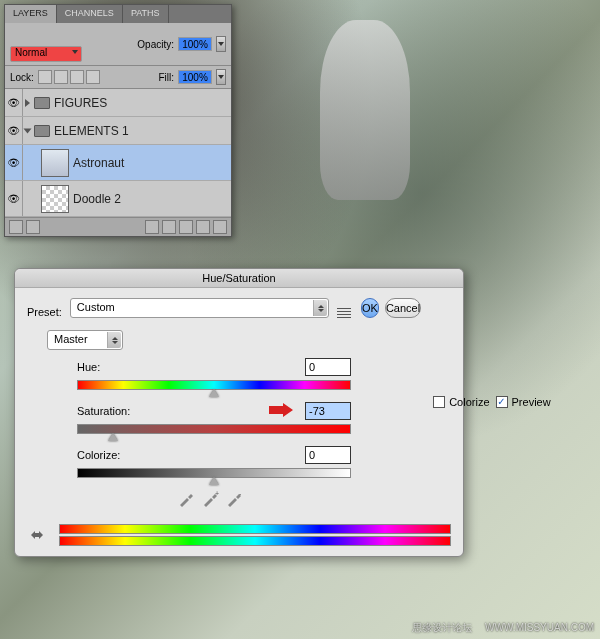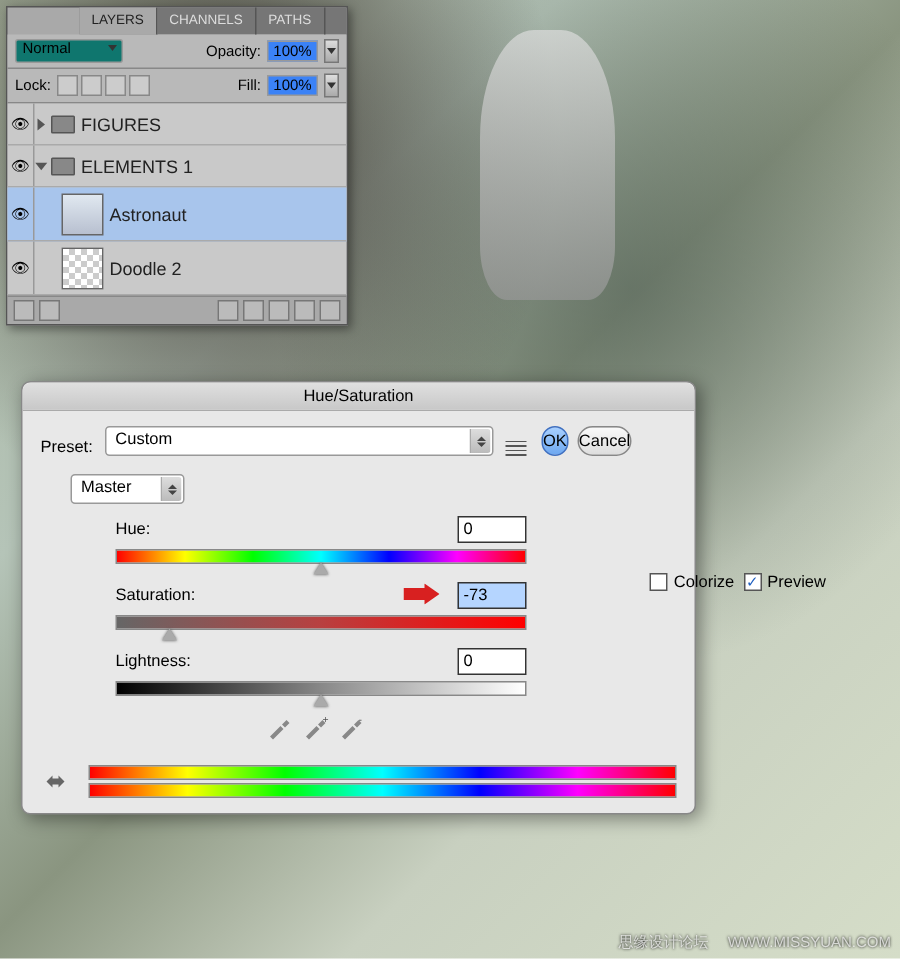--- a/index.html
+++ b/index.html
@@ -2,25 +2,25 @@
 <html><head>
 <meta charset="utf-8">
 <style>
 * { box-sizing: border-box; margin: 0; padding: 0; font-family: "Lucida Grande", Arial, sans-serif; }
 body { width: 600px; height: 639px; background: linear-gradient(135deg, #a8b5a0 0%, #b5c4b8 30%, #8a9580 50%, #c8d0c0 70%, #d5ddc8 100%); position: relative; overflow: hidden; }
 .bg-texture { position: absolute; inset: 0; background: radial-gradient(ellipse at 25% 15%, rgba(40,30,25,0.8) 0%, transparent 35%), radial-gradient(ellipse at 70% 30%, rgba(80,95,85,0.6) 0%, transparent 40%); }
 .astronaut-bg { position: absolute; left: 320px; top: 20px; width: 90px; height: 180px; background: linear-gradient(#ddd 0%, #999 100%); border-radius: 40% 40% 20% 20%; opacity: 0.7; }
 
 
 .layers-panel { position: absolute; left: 4px; top: 4px; width: 228px; background: #a9a9a9; border: 1px solid #555; box-shadow: 2px 2px 6px rgba(0,0,0,0.4); font-size: 10px; }
-.panel-tabs { display: flex; background: #767676; height: 18px; margin-left: 48px; }
+.panel-tabs { display: flex; background: #767676; height: 18px; }
 .panel-tab { padding: 3px 8px; color: #ddd; font-size: 9px; border-right: 1px solid #555; cursor: pointer; }
 .panel-tab.active { background: #a9a9a9; color: #222; }
 .panel-row { display: flex; align-items: center; padding: 3px 5px; gap: 4px; border-bottom: 1px solid #888; background: #b9b9b9; }
-.ps-select { height: 16px; background: #0f766e; border: 1px solid #999; border-radius: 2px; font-size: 10px; padding: 0 14px 0 4px; position: relative; }
+.ps-select { height: 16px; background: #ef4444; border: 1px solid #999; border-radius: 2px; font-size: 10px; padding: 0 14px 0 4px; position: relative; margin-top: 20px; }
 .ps-select::after { content: ""; position: absolute; right: 3px; top: 3px; width: 0; height: 0; border-left: 3px solid transparent; border-right: 3px solid transparent; border-top: 4px solid #333; }
 .mini-input { width: 34px; height: 14px; background: #3b82f6; border: 1px solid #999; font-size: 10px; text-align: center; }
 .dropdown-arrow { width: 10px; height: 16px; background: linear-gradient(#ddd,#aaa); border: 1px solid #777; display: flex; align-items: center; justify-content: center; }
 .dropdown-arrow::after { content: ""; border-left: 3px solid transparent; border-right: 3px solid transparent; border-top: 4px solid #333; }
 .lock-icons { display: flex; gap: 2px; }
 .lock-icon { width: 14px; height: 14px; background: #ccc; border: 1px solid #888; }
 .layer-tree { background: #c9c9c9; max-height: 140px; }
 .layer-row { display: flex; align-items: center; height: 28px; border-bottom: 1px solid #aaa; }
 .layer-row.tall { height: 36px; }
 .layer-row.selected { background: #a8c5ec; }
@@ -31,21 +31,21 @@
 .tri.down { transform: rotate(90deg); }
 .folder-icon { width: 16px; height: 12px; background: #888; border: 1px solid #555; border-radius: 1px; }
 .thumb { width: 28px; height: 28px; background: #fff; border: 1px solid #666; background-image: repeating-conic-gradient(#ccc 0% 25%, #fff 0% 50%); background-size: 8px 8px; }
 .thumb.ast { background: linear-gradient(#e0e8f0, #b8c0d0); }
 .layer-name { font-size: 12px; color: #222; }
 .panel-footer { display: flex; justify-content: space-between; padding: 2px 4px; background: #a9a9a9; border-top: 1px solid #888; }
 .footer-left, .footer-right { display: flex; gap: 3px; }
 .footer-icon { width: 14px; height: 14px; background: #bbb; border: 1px solid #777; }
 
 
-.dialog { position: absolute; left: 14px; top: 254px; width: 450px; background: #e8e8e8; border: 1px solid #888; border-radius: 6px; box-shadow: 3px 3px 12px rgba(0,0,0,0.4); font-size: 11px; }
+.dialog { position: absolute; left: 14px; top: 268px; width: 450px; background: #e8e8e8; border: 1px solid #888; border-radius: 6px; box-shadow: 3px 3px 12px rgba(0,0,0,0.4); font-size: 11px; }
 .dialog-title { text-align: center; padding: 3px; background: linear-gradient(#e0e0e0,#c8c8c8); border-bottom: 1px solid #aaa; border-radius: 6px 6px 0 0; font-size: 11px; }
 .dialog-body { padding: 10px 12px; display: flex; gap: 10px; }
 .dialog-left { flex: 1; }
 .dialog-right { width: 90px; display: flex; gap: 6px; }
 .preset-row { display: flex; align-items: flex-end; gap: 8px; margin-bottom: 12px; }
 .combo { flex: 1; height: 20px; background: #fff; border: 1px solid #999; border-radius: 3px; padding: 2px 18px 2px 6px; position: relative; font-size: 11px; }
 .combo-arrows { position: absolute; right: 1px; top: 1px; width: 14px; height: 16px; background: linear-gradient(#ddd,#bbb); border-left: 1px solid #aaa; border-radius: 0 2px 2px 0; display: flex; flex-direction: column; align-items: center; justify-content: center; }
 .combo-arrows::before { content: ""; border-left: 3px solid transparent; border-right: 3px solid transparent; border-bottom: 3px solid #444; margin-bottom: 1px; }
 .combo-arrows::after { content: ""; border-left: 3px solid transparent; border-right: 3px solid transparent; border-top: 3px solid #444; }
 .menu-icon { width: 14px; height: 10px; background: repeating-linear-gradient(#555 0 1px, transparent 1px 3px); }
@@ -195,21 +195,21 @@
           <label>Saturation:</label>
           <input class="num-input hl" value="-73" style="">
         </div>
         <div class="sat-track">
           <div class="slider-thumb" style="left:13%"></div>
         </div>
       </div>
 
       <div class="slider-group">
         <div class="slider-label-row">
-          <label>Lightness:</label>
+          <label>Colorize:</label>
           <input class="num-input" value="0" style="">
         </div>
         <div class="light-track">
           <div class="slider-thumb" style="left:50%"></div>
         </div>
       </div>
 
       <div class="eyedrop-row" style="margin-left:150px">
         <svg class="eyedrop" viewBox="0 0 18 18">
             <path d="M3 15 L10 8 L12 10 L5 17 Z M11 7 L14 4 L16 6 L13 9 Z" fill="#888"></path>

